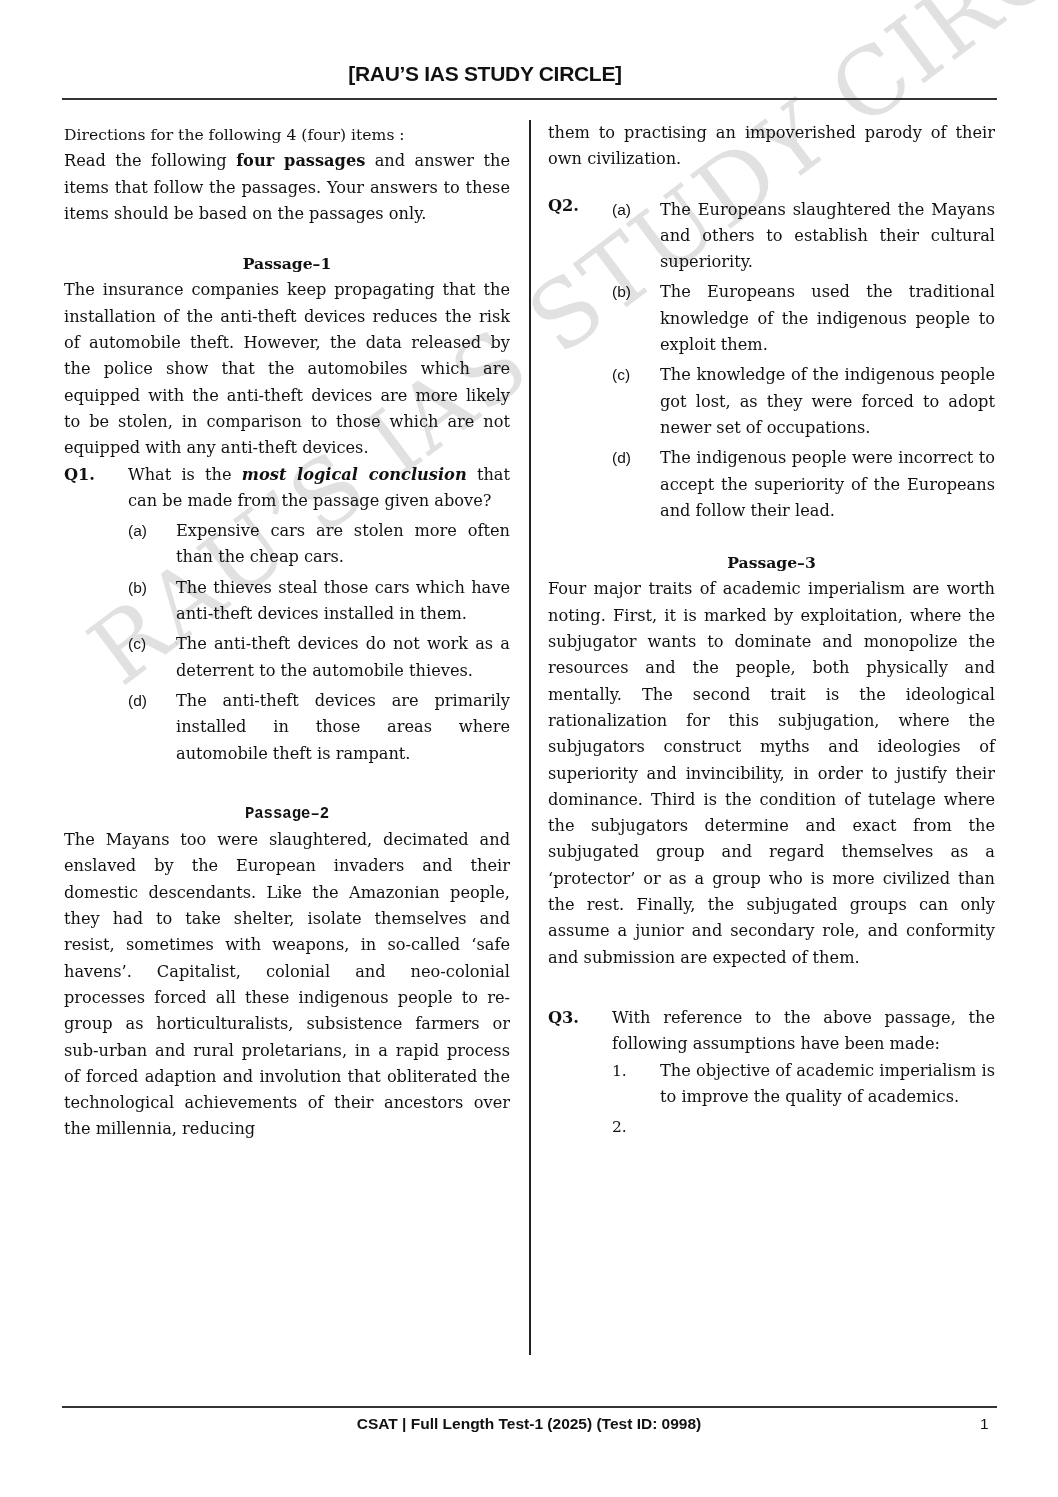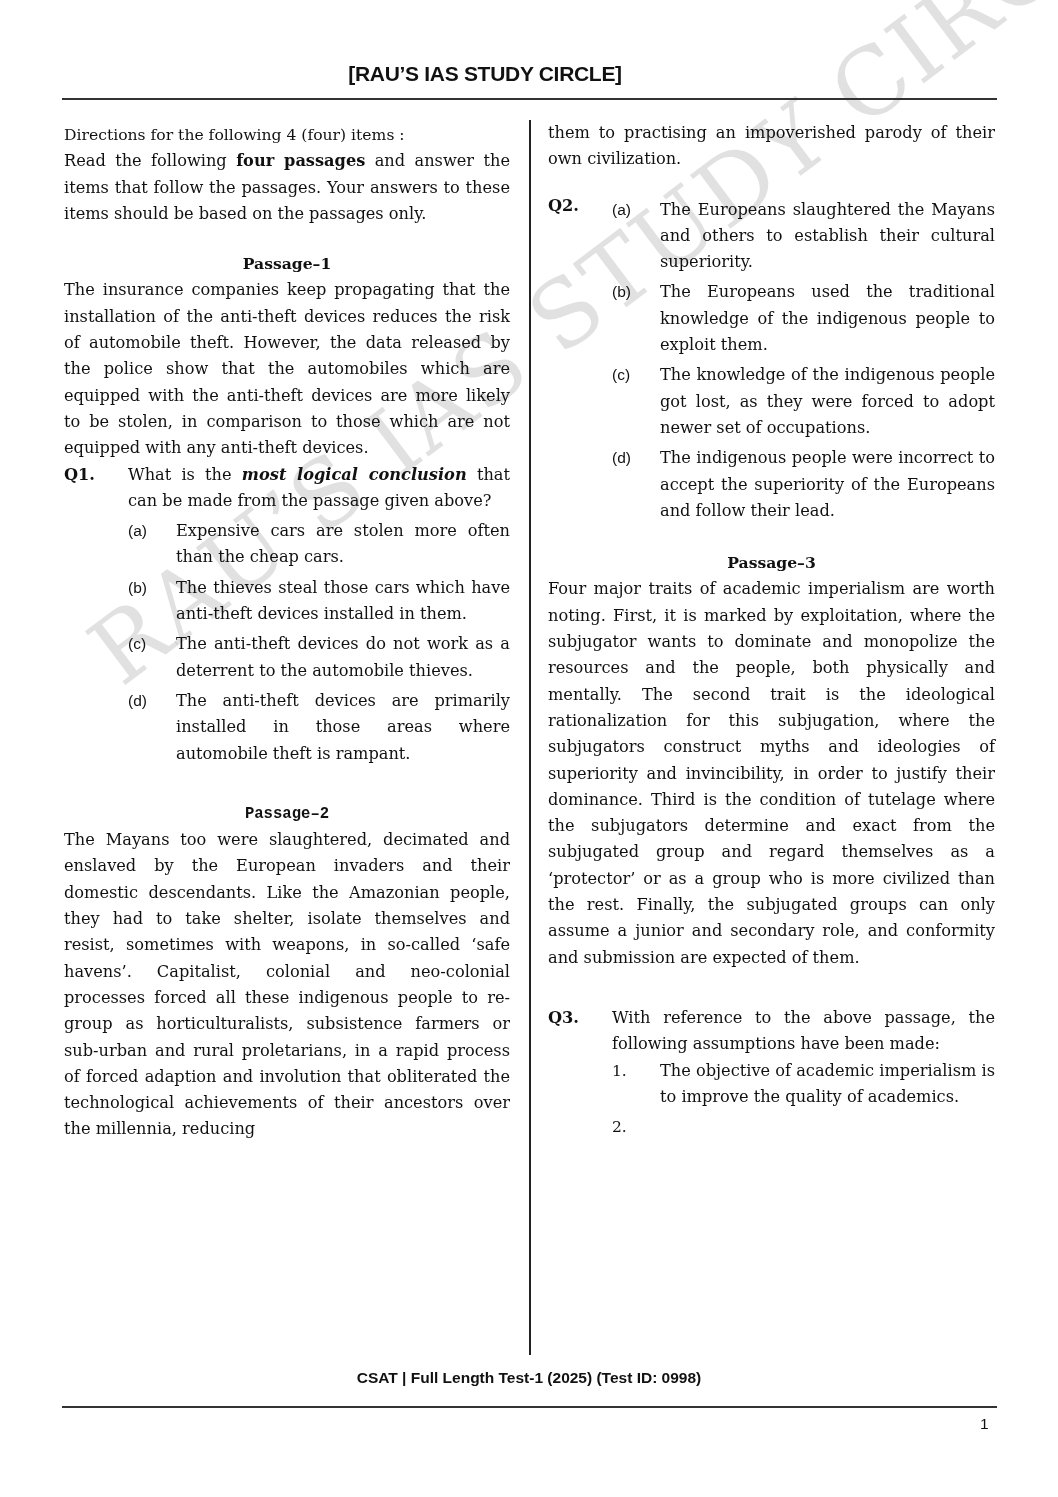--- a/index.html
+++ b/index.html
@@ -6,21 +6,21 @@
   body { width: 1058px; height: 1497px; position: relative; overflow: hidden; color: #111; }
   .page { position: absolute; left: 0; top: 0; width: 1058px; height: 1497px; }
   .header-title {
     position: absolute; top: 62px; left: 0; width: 970px; text-align: center;
     font-family: "Liberation Sans", sans-serif; font-weight: bold; font-size: 21px; letter-spacing: -0.3px;
   }
   .hr-top { position: absolute; left: 62px; top: 98px; width: 935px; height: 2px; background: #333; }
   .hr-bottom { position: absolute; left: 62px; top: 1406px; width: 935px; height: 2px; background: #333; }
   .col-divider { position: absolute; left: 529px; top: 120px; width: 1.5px; height: 1235px; background: #222; }
   .footer-text {
-    position: absolute; top: 1369px; left: 0; width: 1058px; text-align: center;
+    position: absolute; top: 1415px; left: 0; width: 1058px; text-align: center;
     font-family: "Liberation Sans", sans-serif; font-weight: bold; font-size: 15.5px;
   }
   .footer-page {
     position: absolute; top: 1415px; left: 980px;
     font-family: "Liberation Sans", sans-serif; font-size: 15.5px;
   }
   .col { position: absolute; top: 122px; font-family: "DejaVu Serif", serif; font-size: 16.2px; line-height: 26.3px; }
   .col-left { left: 64px; width: 446px; }
   .col-right { left: 548px; width: 447px; top: 120px; }
   .just { text-align: justify; }

